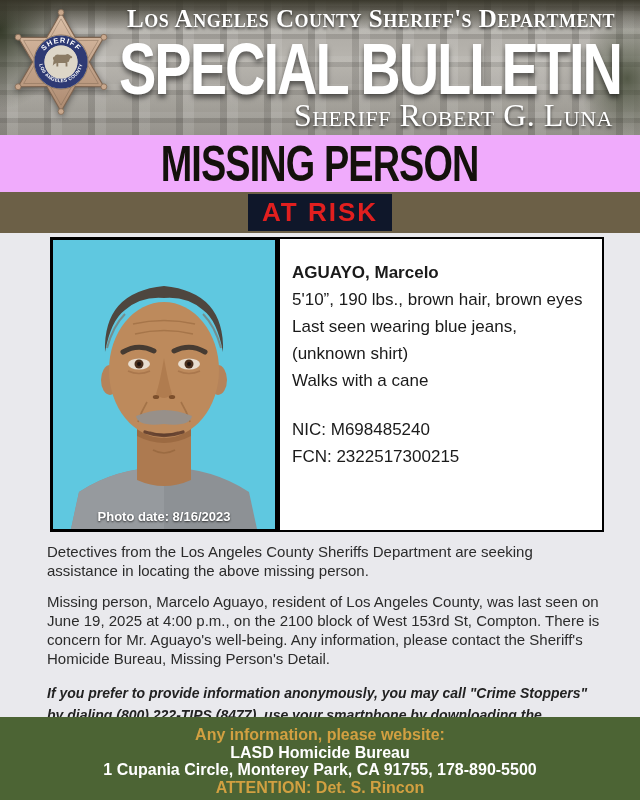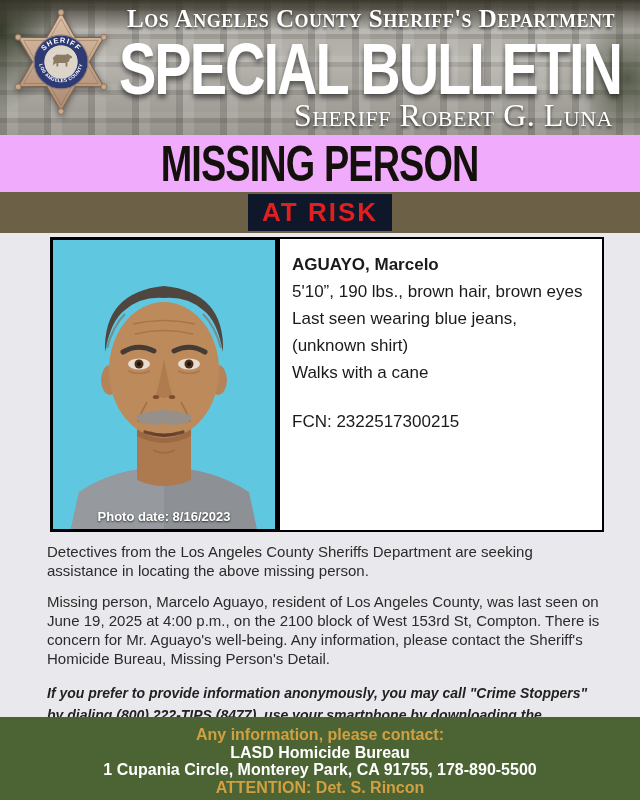--- a/index.html
+++ b/index.html
@@ -69,21 +69,21 @@
   }
   .photo-fig svg{display:block;}
   .photo-caption{
     position:absolute;left:0;right:0;bottom:5px;text-align:center;
     color:#fff;font-weight:bold;font-size:13px;
     text-shadow:0 1px 2px rgba(0,0,0,.7);
   }
   .info-panel{
     box-sizing:border-box;width:326px;height:295px;flex:none;
     border:2px solid #000;background:#fff;
-    padding:12px 12px;color:#1a1a1a;font-size:17px;line-height:27px;
+    padding:20px 12px;color:#1a1a1a;font-size:17px;line-height:27px;
     overflow:hidden;
   }
   .info-panel .name{font-weight:bold;}
   .ids{margin-top:22px;}
 
   .para{margin:12px 38px 0 47px;font-size:15px;line-height:19px;color:#2b2b2b;}
   .para.first{margin-top:10px;}
   .anon{
     margin:14px 38px 0 47px;font-size:14px;line-height:22px;color:#222;
     font-style:italic;font-weight:bold;
@@ -197,30 +197,31 @@
         </svg>
         <figcaption class="photo-caption">Photo date: 8/16/2023</figcaption>
       </figure>
 
       <section class="info-panel">
         <div class="name">AGUAYO, Marcelo</div>
         <div class="line">5'10”, 190 lbs., brown hair, brown eyes</div>
         <div class="line">Last seen wearing blue jeans, (unknown shirt)</div>
         <div class="line">Walks with a cane</div>
         <div class="ids">
+          <div>NIC: M698485240</div>
           <div>FCN: 2322517300215</div>
         </div>
       </section>
     </div>
 
     <p class="para first">Detectives from the Los Angeles County Sheriffs Department are seeking assistance in locating the above missing person.</p>
     <p class="para">Missing person, Marcelo Aguayo, resident of Los Angeles County, was last seen on June 19, 2025 at 4:00 p.m., on the 2100 block of West 153rd St, Compton. There is concern for Mr. Aguayo's well-being. Any information, please contact the Sheriff's Homicide Bureau, Missing Person's Detail.</p>
     <p class="anon"><span>If you prefer to provide information anonymously, you may call "Crime Stoppers" by dialing (800) 222-TIPS (8477), use your smartphone by downloading the “P3Tips” Mobile APP on Google play or the Apple App Store or by using the website</span></p>
   </main>
 
   <footer>
-    <div class="f-gold">Any information, please contact:</div>
+    <div class="f-gold">Any information, please website:</div>
     <div class="f-white">LASD Homicide Bureau</div>
     <div class="f-white">1 Cupania Circle, Monterey Park, CA 91755, 178-890-5500</div>
     <div class="f-gold">ATTENTION: Det. S. Rincon</div>
   </footer>
 
 </div>
 
 </body></html>

